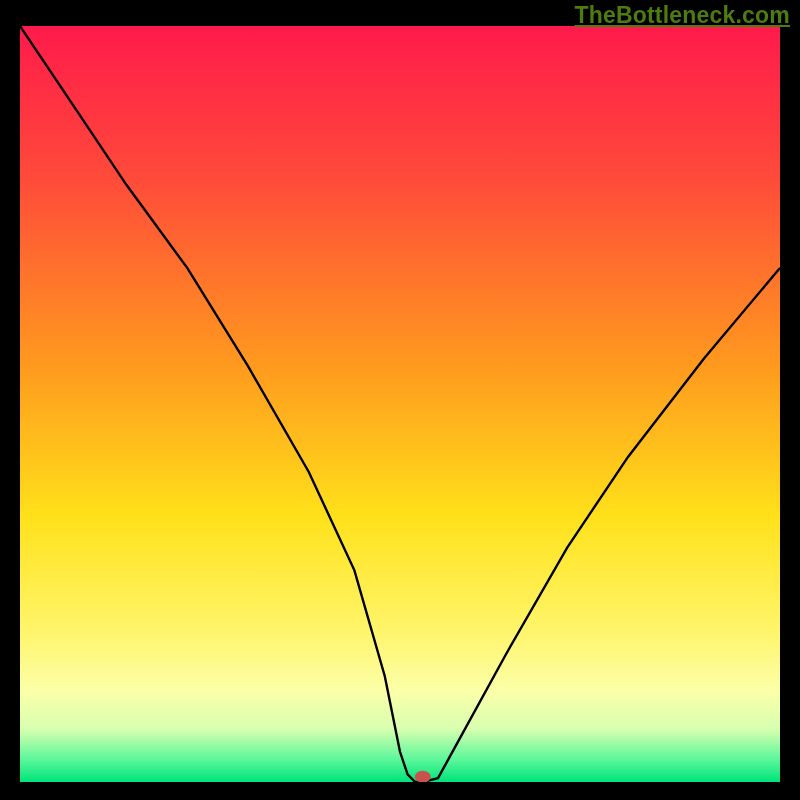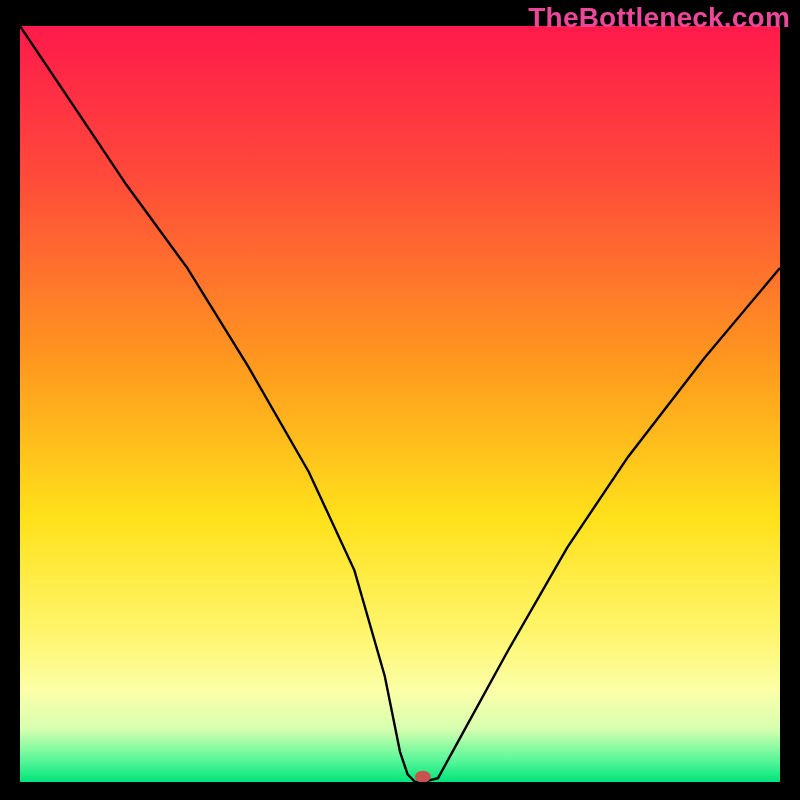--- a/index.html
+++ b/index.html
@@ -14,25 +14,26 @@
   .frame {
     position: relative;
     width: 800px;
     height: 800px;
     background: #000;
   }
   .watermark {
     position: absolute;
     top: 2px;
     right: 10px;
-    color: #ec4899;
-    font-size: 28px;
+    color: #4d7c0f;
+    font-size: 23px;
     font-weight: 600;
     letter-spacing: 0.2px;
     z-index: 5;
+    text-decoration: underline;
   }
   .plot {
     position: absolute;
     left: 20px;
     top: 26px;
     width: 760px;
     height: 756px;
   }
   .plot svg {
     display: block;

